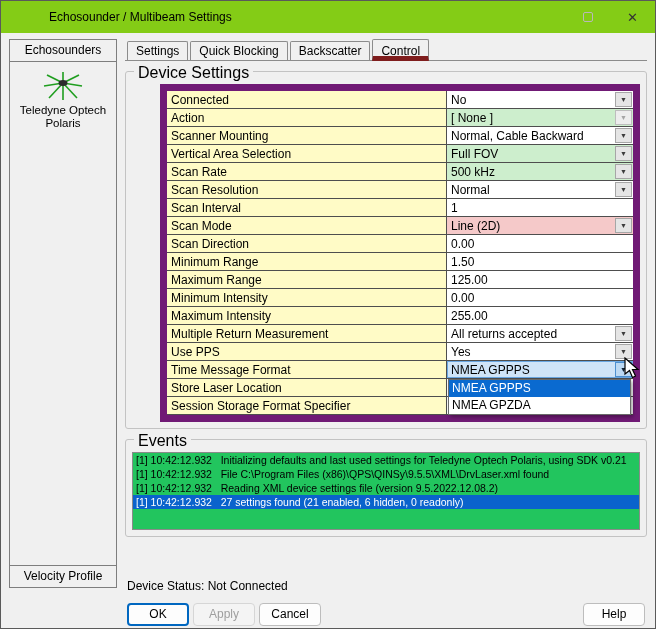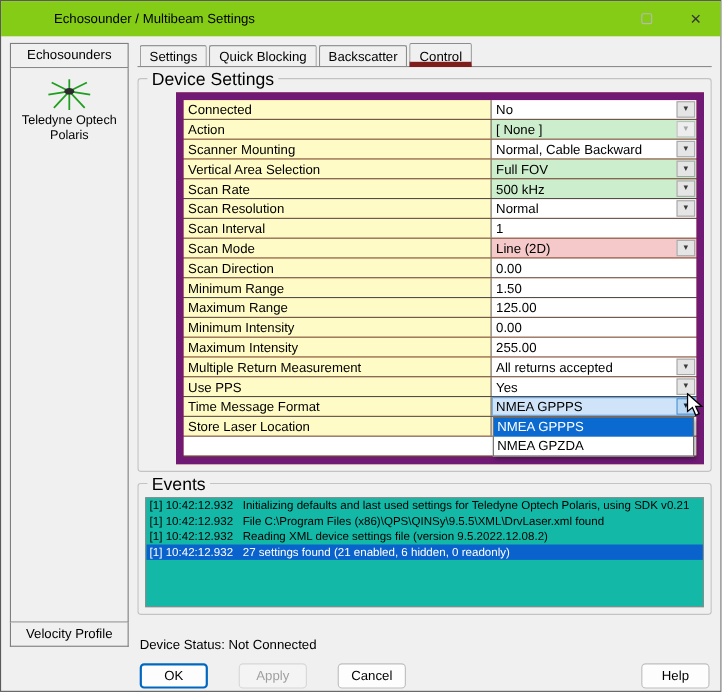--- a/index.html
+++ b/index.html
@@ -112,32 +112,32 @@
   .dropdown-list {
     position: absolute; left: 281px; right: 2px; top: 288px;
     background: #fff; border: 1px solid #6a6a6a;
     box-shadow: 2px 2px 4px rgba(0,0,0,.35);
     z-index: 5;
   }
   .dd-item { height: 17px; padding: 1px 3px 0 3px; white-space: nowrap; }
   .dd-item.selected { background: #0a6ad0; color: #fff; }
   
   .events-list {
-    border: 1px solid #8a8a8a; background: #14b8a6;
-    height: 100px; overflow: hidden; width: 100%;
+    border: 1px solid #8a8a8a; background: #22c55e;
+    height: 78px; overflow: hidden; width: 100%;
   }
   .ev-line {
     font-size: 10.5px; line-height: 14px;
     padding: 0 3px; white-space: pre; overflow: hidden;
   }
   .ev-line.selected { background: #0a63cc; color: #fff; }
   
   .spacer { flex: 1; }
   .status-line { margin: 4px 0 0 2px; }
-  .footer-buttons { display: flex; align-items: center; gap: 28px; margin-top: 10px; padding: 0 2px 2px 2px; }
+  .footer-buttons { display: flex; align-items: center; gap: 4px; margin-top: 10px; padding: 0 2px 2px 2px; }
   .btn {
     min-width: 62px; height: 23px;
     background: #fdfdfd; border: 1px solid #bdbdbd; border-radius: 4px;
     text-align: center; line-height: 21px; font-size: 12px;
     cursor: default;
   }
   .btn.ok { border: 2px solid #0067c0; line-height: 19px; }
   .btn.disabled { color: #9f9f9f; background: #f4f4f4; border-color: #d6d6d6; }
   .btn.help { margin-left: auto; }
   
@@ -322,20 +322,21 @@
           </div>
 
           <div class="srow">
             <div class="scell-label">Store Laser Location</div>
             <div class="scell-value">
               <span></span>
             </div>
           </div>
 
           <div class="srow">
+            <div class="scell-label">Session Storage Format Specifier</div>
             <div class="scell-value">
               <span></span>
             </div>
           </div>
 
           <div class="dropdown-list">
             <div class="dd-item selected">NMEA GPPPS</div>
             <div class="dd-item">NMEA GPZDA</div>
           </div>
 

